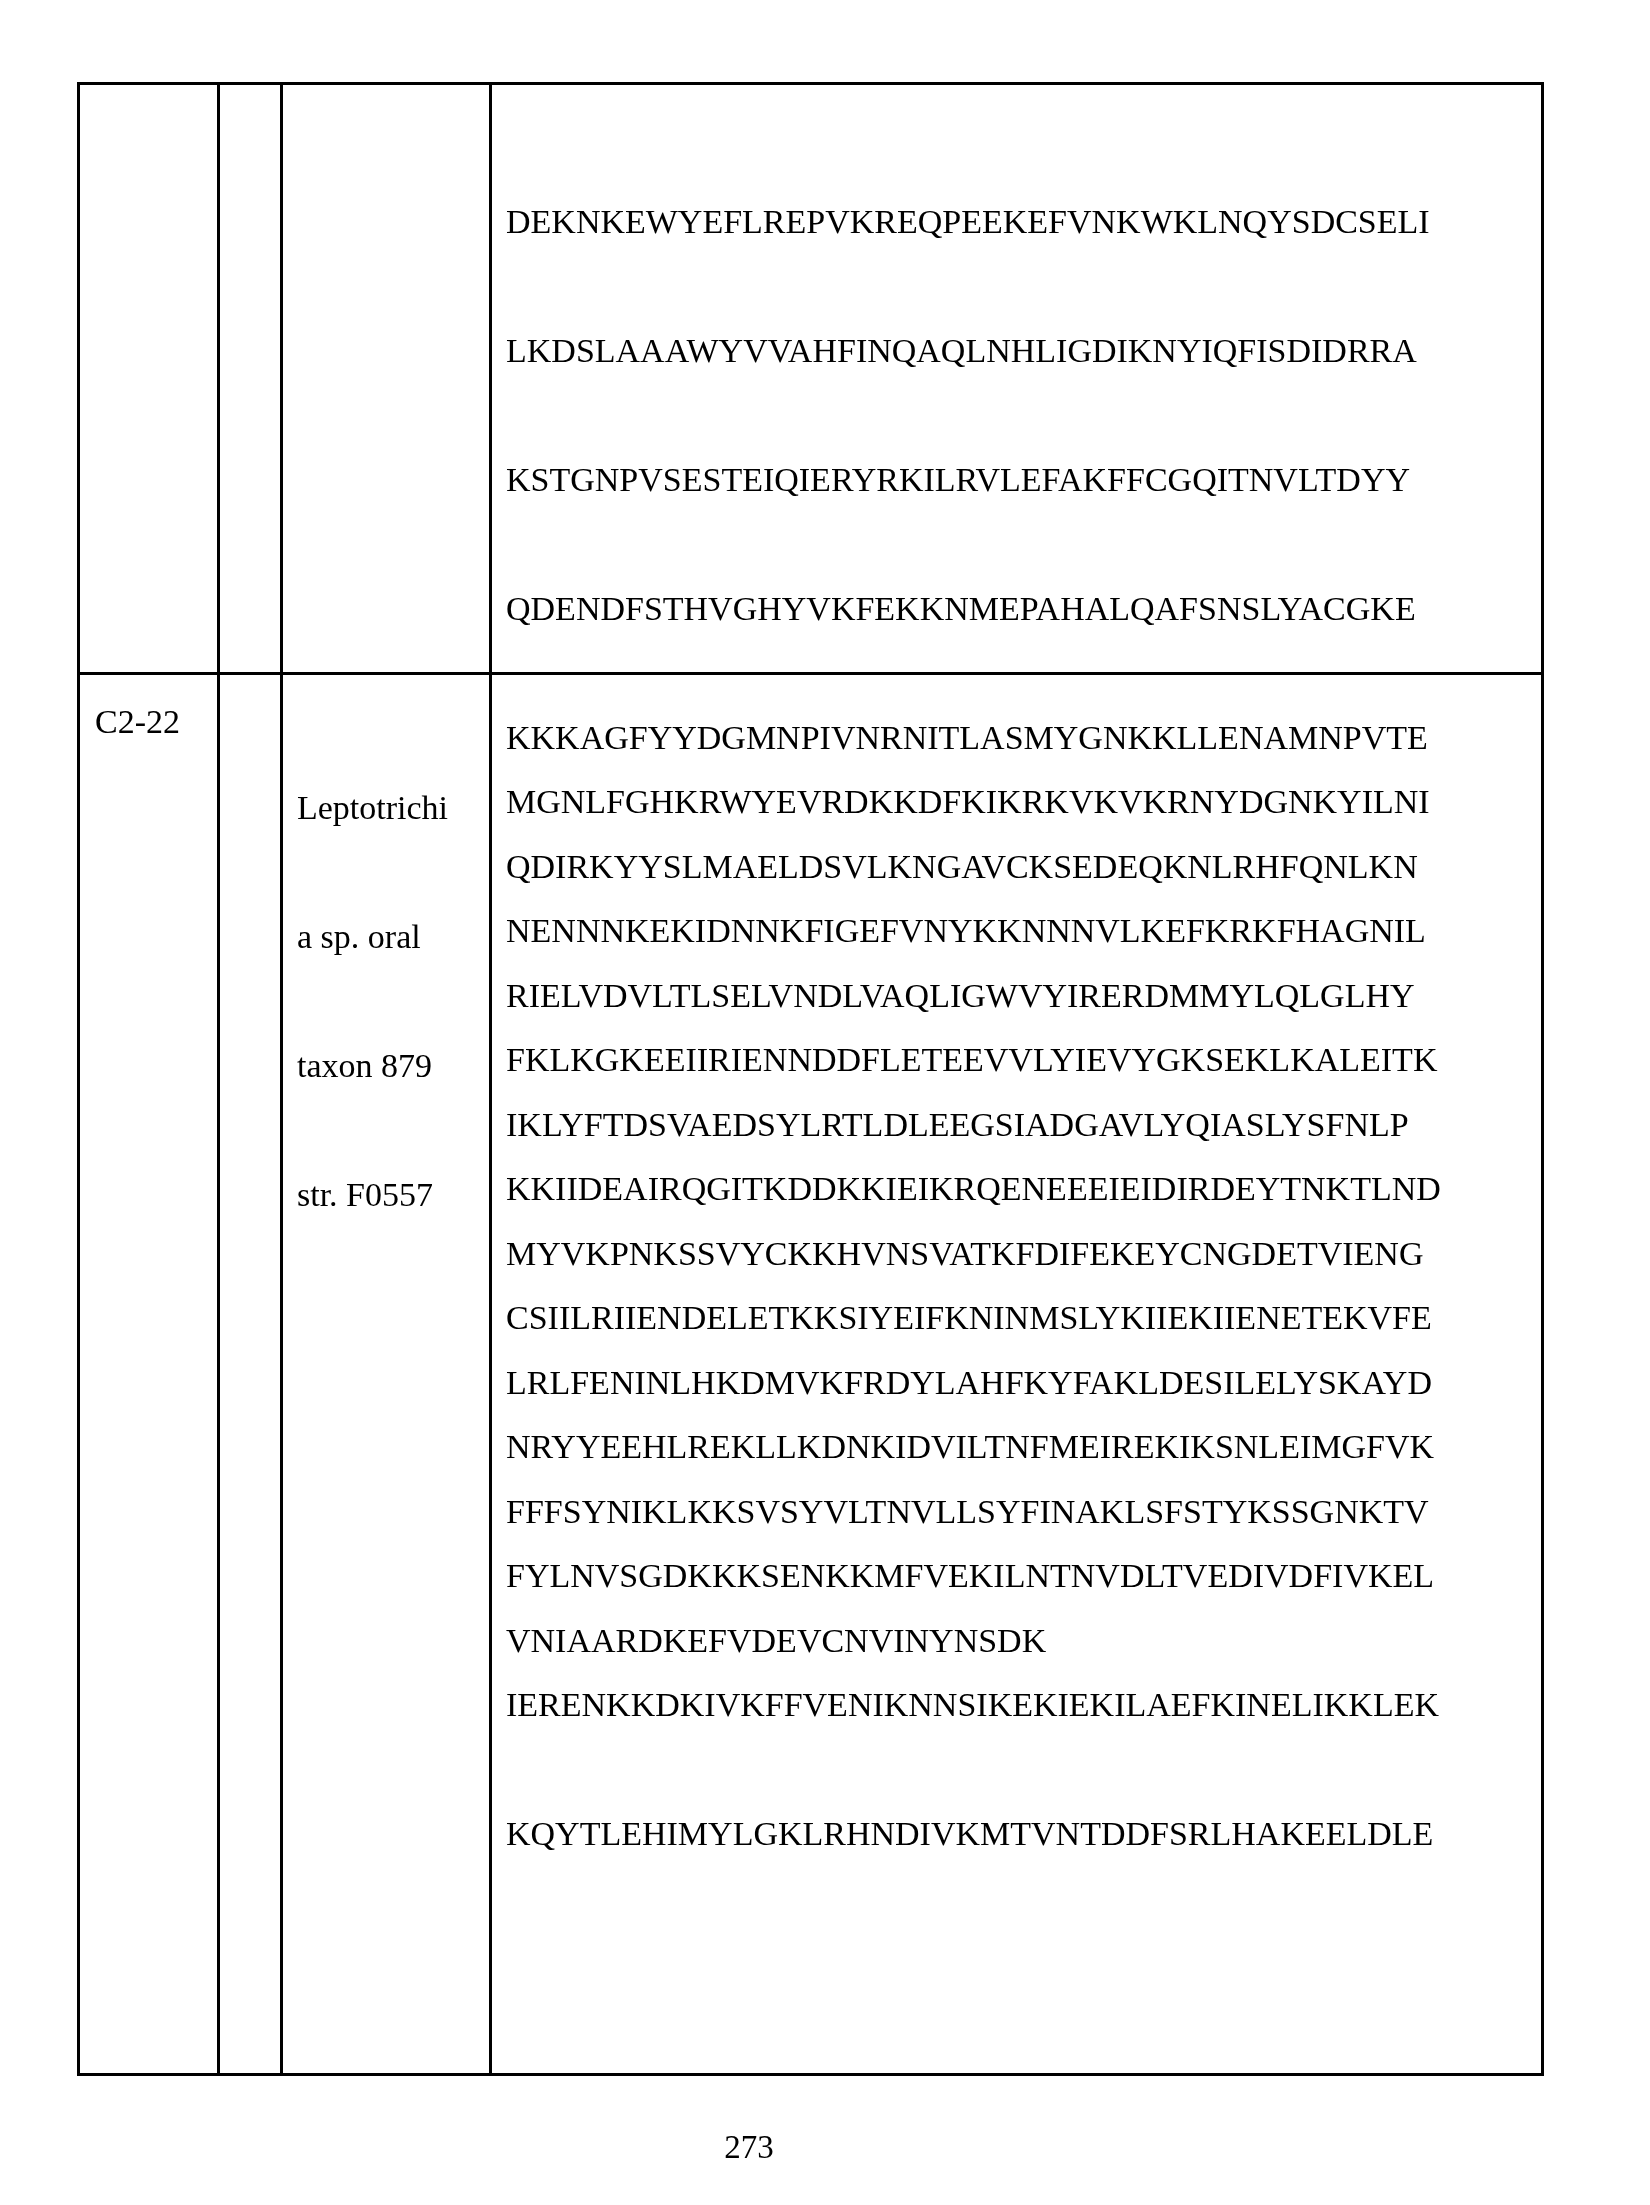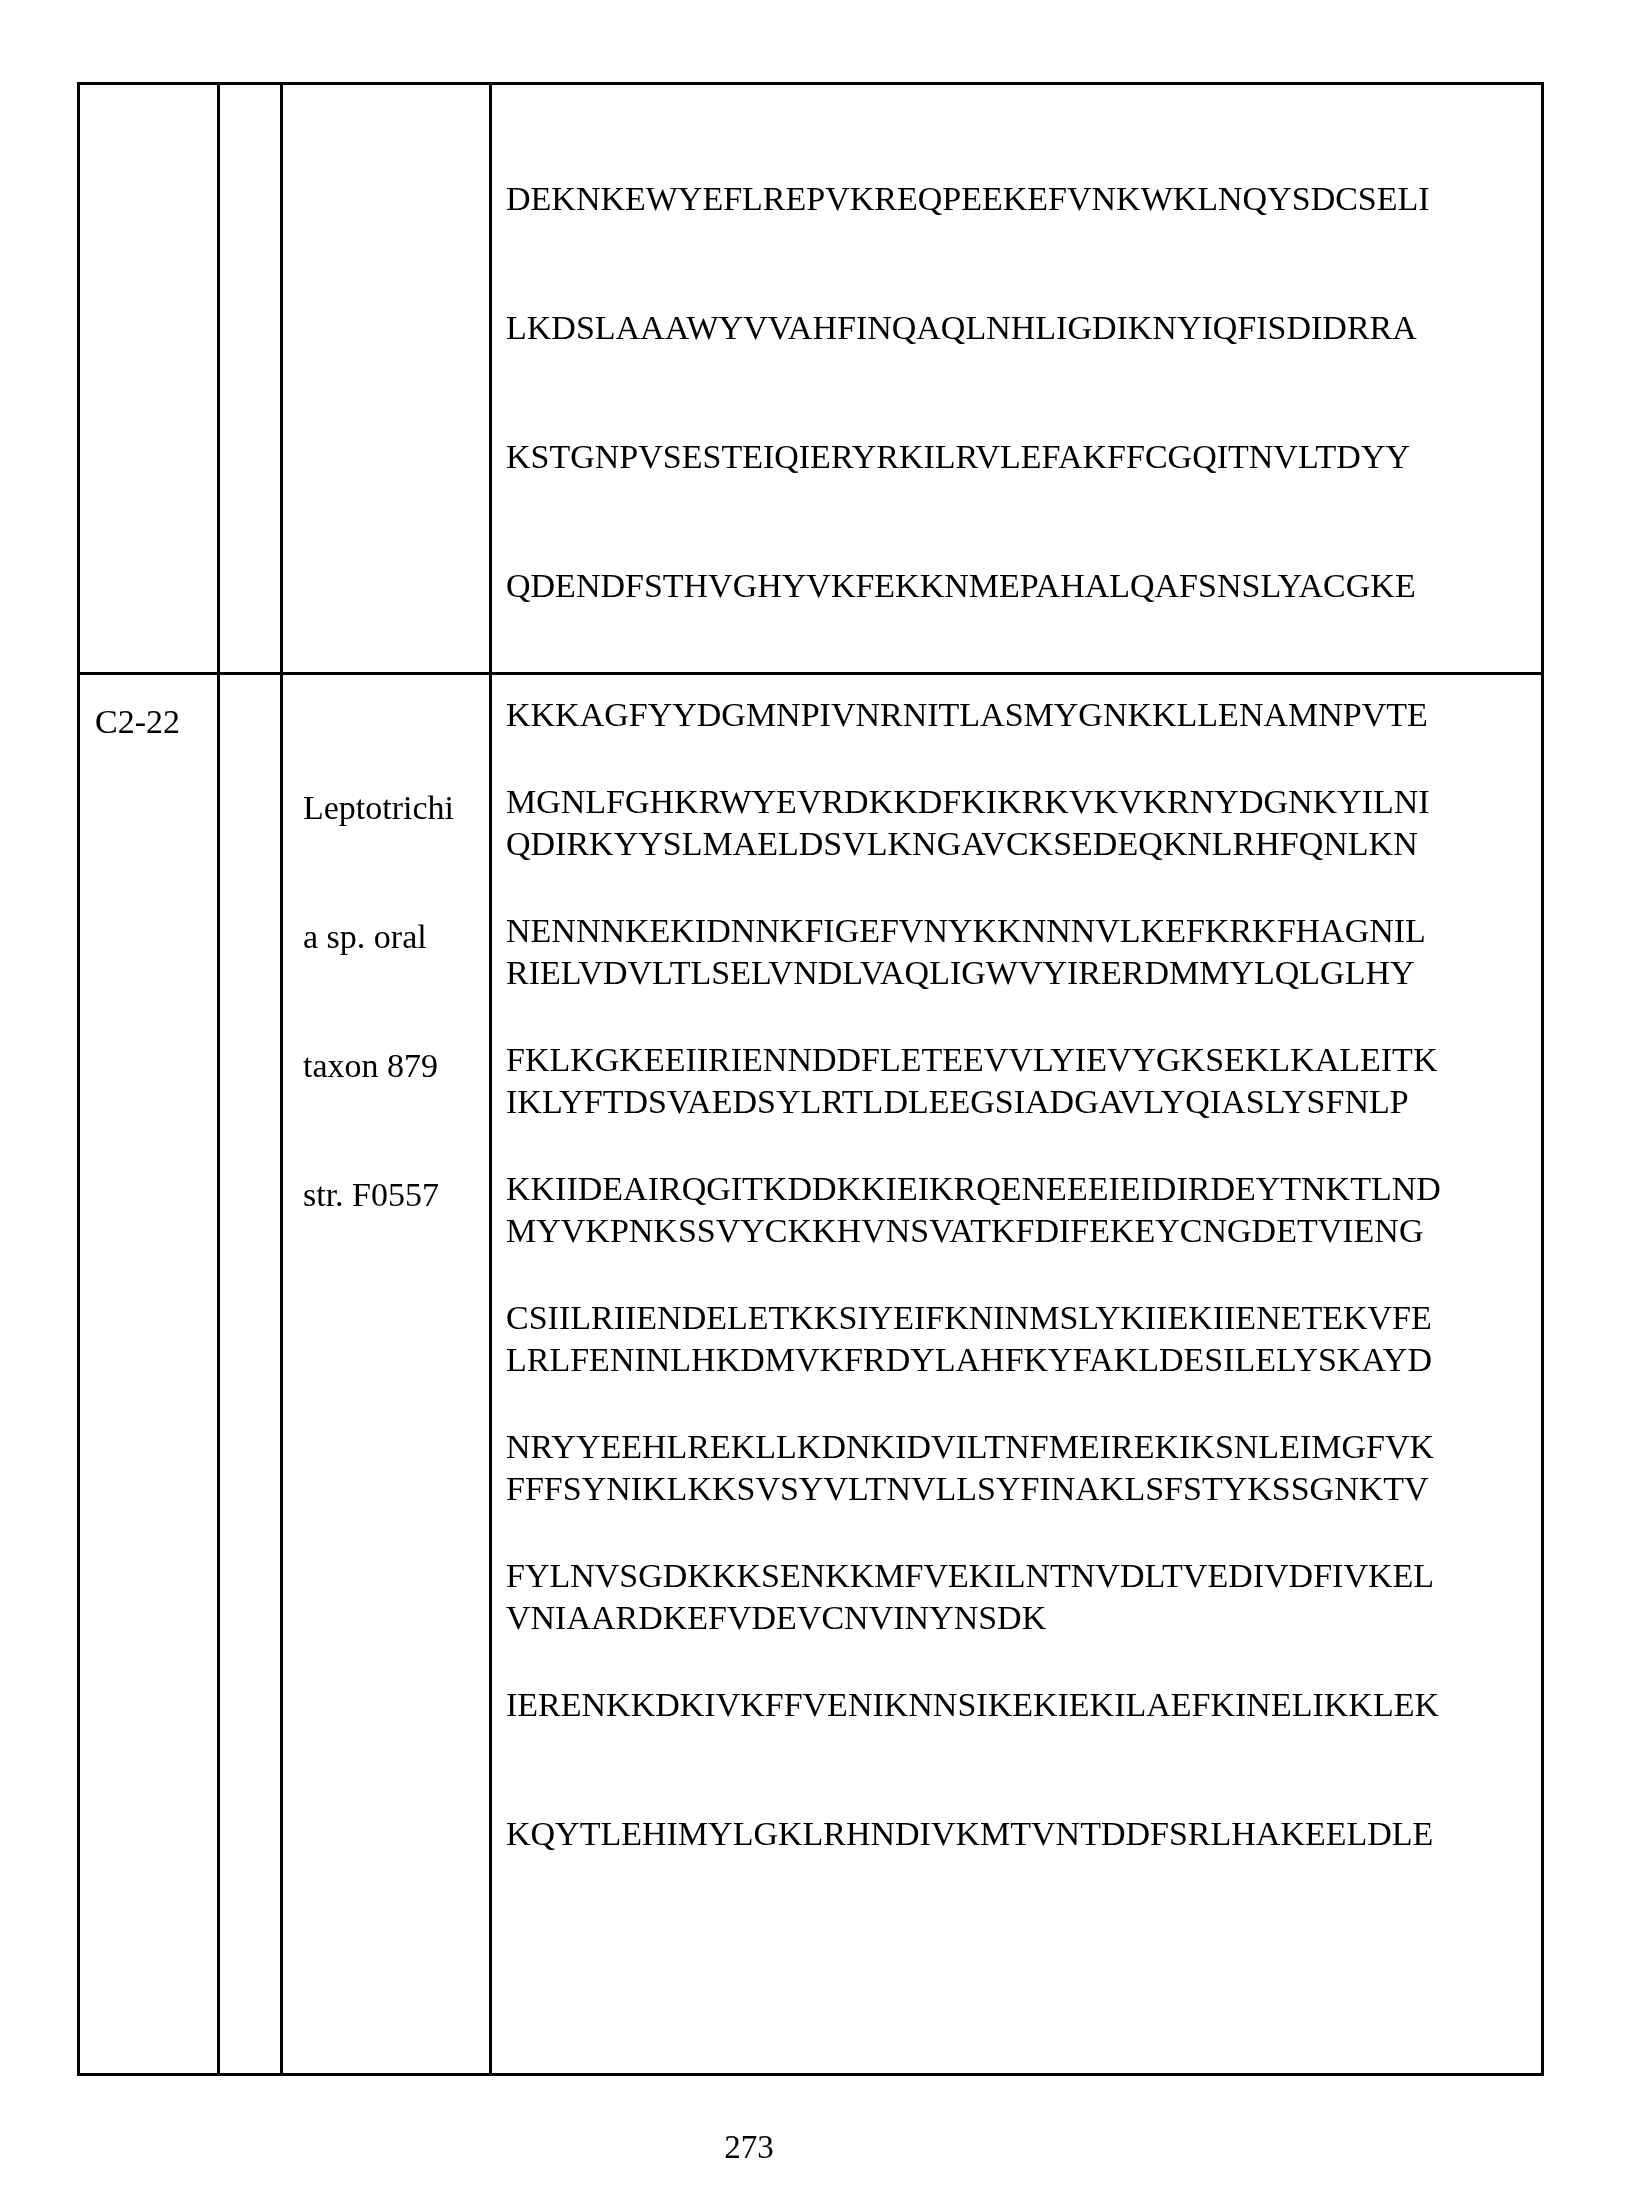--- a/index.html
+++ b/index.html
@@ -31,40 +31,40 @@
 
   <div class="vline" style="left:137px;"></div>
   <div class="vline" style="left:200px;"></div>
   <div class="vline" style="left:409px;"></div>
 
   <div class="hline" style="top:587px;"></div>
 
   <div>
     <div class="cell-text" style="left:15px; top:15px;"></div>
     <div class="cell-text" style="left:149px; top:15px;"></div>
-    <div class="cell-text" style="left:426px; top:6px;">
+    <div class="cell-text" style="left:426px; top:29px;">
       <span class="seq-line">DEKNKEWYEFLREPVKREQPEEKEFVNKWKLNQYSDCSELI</span>
       <span class="seq-line">LKDSLAAAWYVVAHFINQAQLNHLIGDIKNYIQFISDIDRRA</span>
       <span class="seq-line">KSTGNPVSESTEIQIERYRKILRVLEFAKFFCGQITNVLTDYY</span>
       <span class="seq-line">QDENDFSTHVGHYVKFEKKNMEPAHALQAFSNSLYACGKE</span>
       <span class="seq-line">KKKAGFYYDGMNPIVNRNITLASMYGNKKLLENAMNPVTE</span>
       <span class="seq-line">QDIRKYYSLMAELDSVLKNGAVCKSEDEQKNLRHFQNLKN</span>
       <span class="seq-line">RIELVDVLTLSELVNDLVAQLIGWVYIRERDMMYLQLGLHY</span>
       <span class="seq-line">IKLYFTDSVAEDSYLRTLDLEEGSIADGAVLYQIASLYSFNLP</span>
       <span class="seq-line">MYVKPNKSSVYCKKHVNSVATKFDIFEKEYCNGDETVIENG</span>
       <span class="seq-line">LRLFENINLHKDMVKFRDYLAHFKYFAKLDESILELYSKAYD</span>
       <span class="seq-line">FFFSYNIKLKKSVSYVLTNVLLSYFINAKLSFSTYKSSGNKTV</span>
       <span class="seq-line">VNIAARDKEFVDEVCNVINYNSDK</span>
     </div>
   </div>
 
   <div>
     <div class="cell-text" style="left:15px; top:615px;">C2-22</div>
     <div class="cell-text" style="left:149px; top:615px;"></div>
-    <div class="cell-text" style="left:223px; top:615px;">
+    <div class="cell-text" style="left:217px; top:615px;">
       <span class="seq-line">Leptotrichi</span>
       <span class="seq-line">a sp. oral</span>
       <span class="seq-line">taxon 879</span>
       <span class="seq-line">str. F0557</span>
     </div>
     <div class="cell-text" style="left:426px; top:609px;">
       <span class="seq-line">MGNLFGHKRWYEVRDKKDFKIKRKVKVKRNYDGNKYILNI</span>
       <span class="seq-line">NENNNKEKIDNNKFIGEFVNYKKNNNVLKEFKRKFHAGNIL</span>
       <span class="seq-line">FKLKGKEEIIRIENNDDFLETEEVVLYIEVYGKSEKLKALEITK</span>
       <span class="seq-line">KKIIDEAIRQGITKDDKKIEIKRQENEEEIEIDIRDEYTNKTLND</span>

